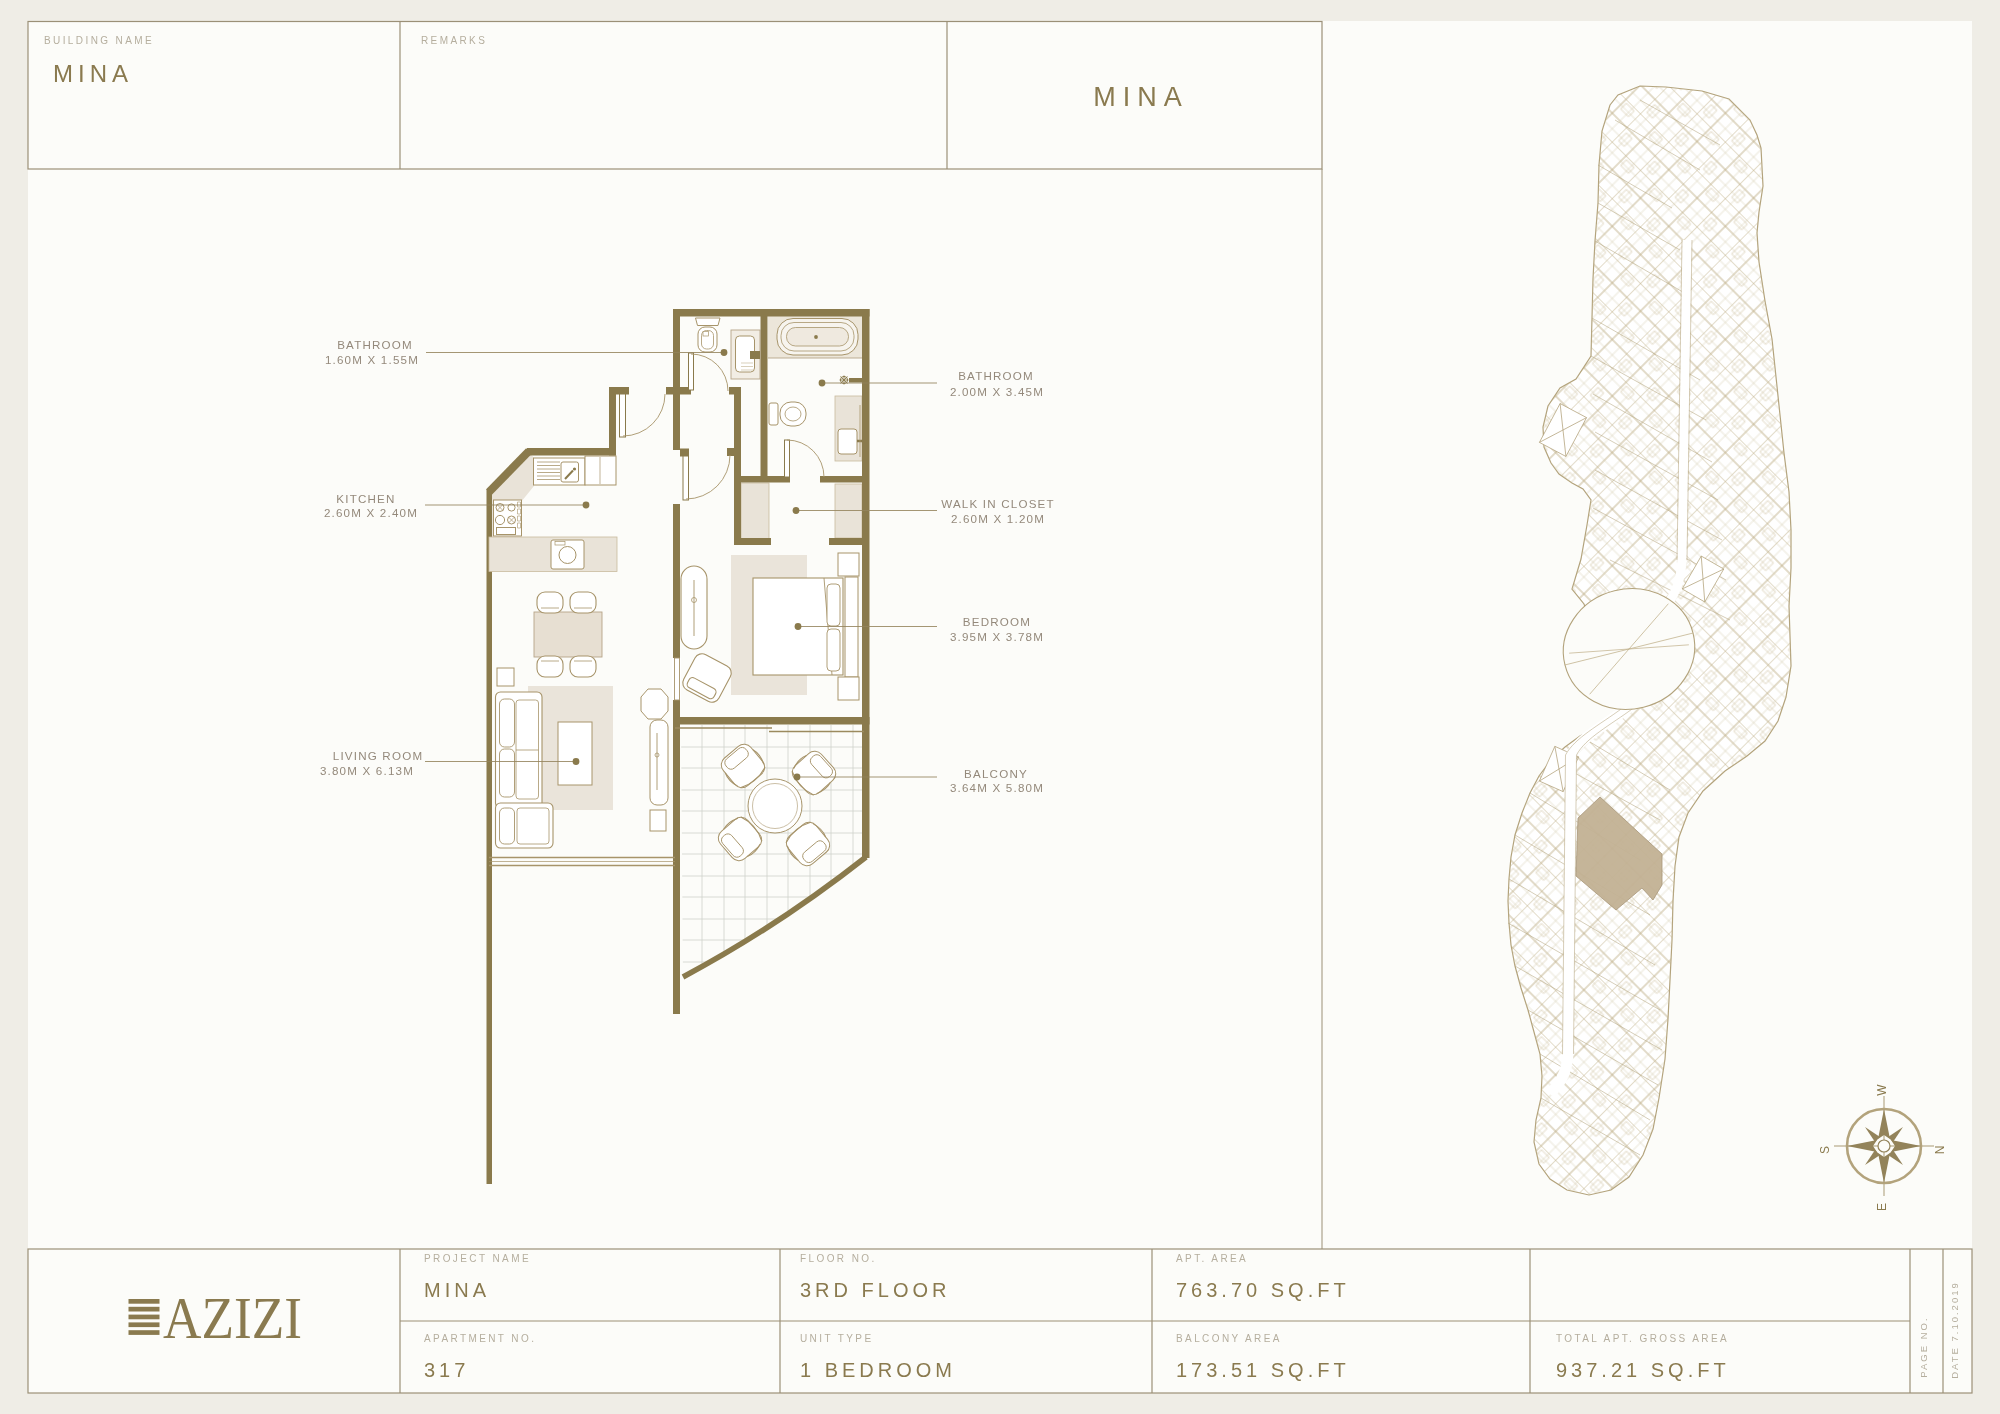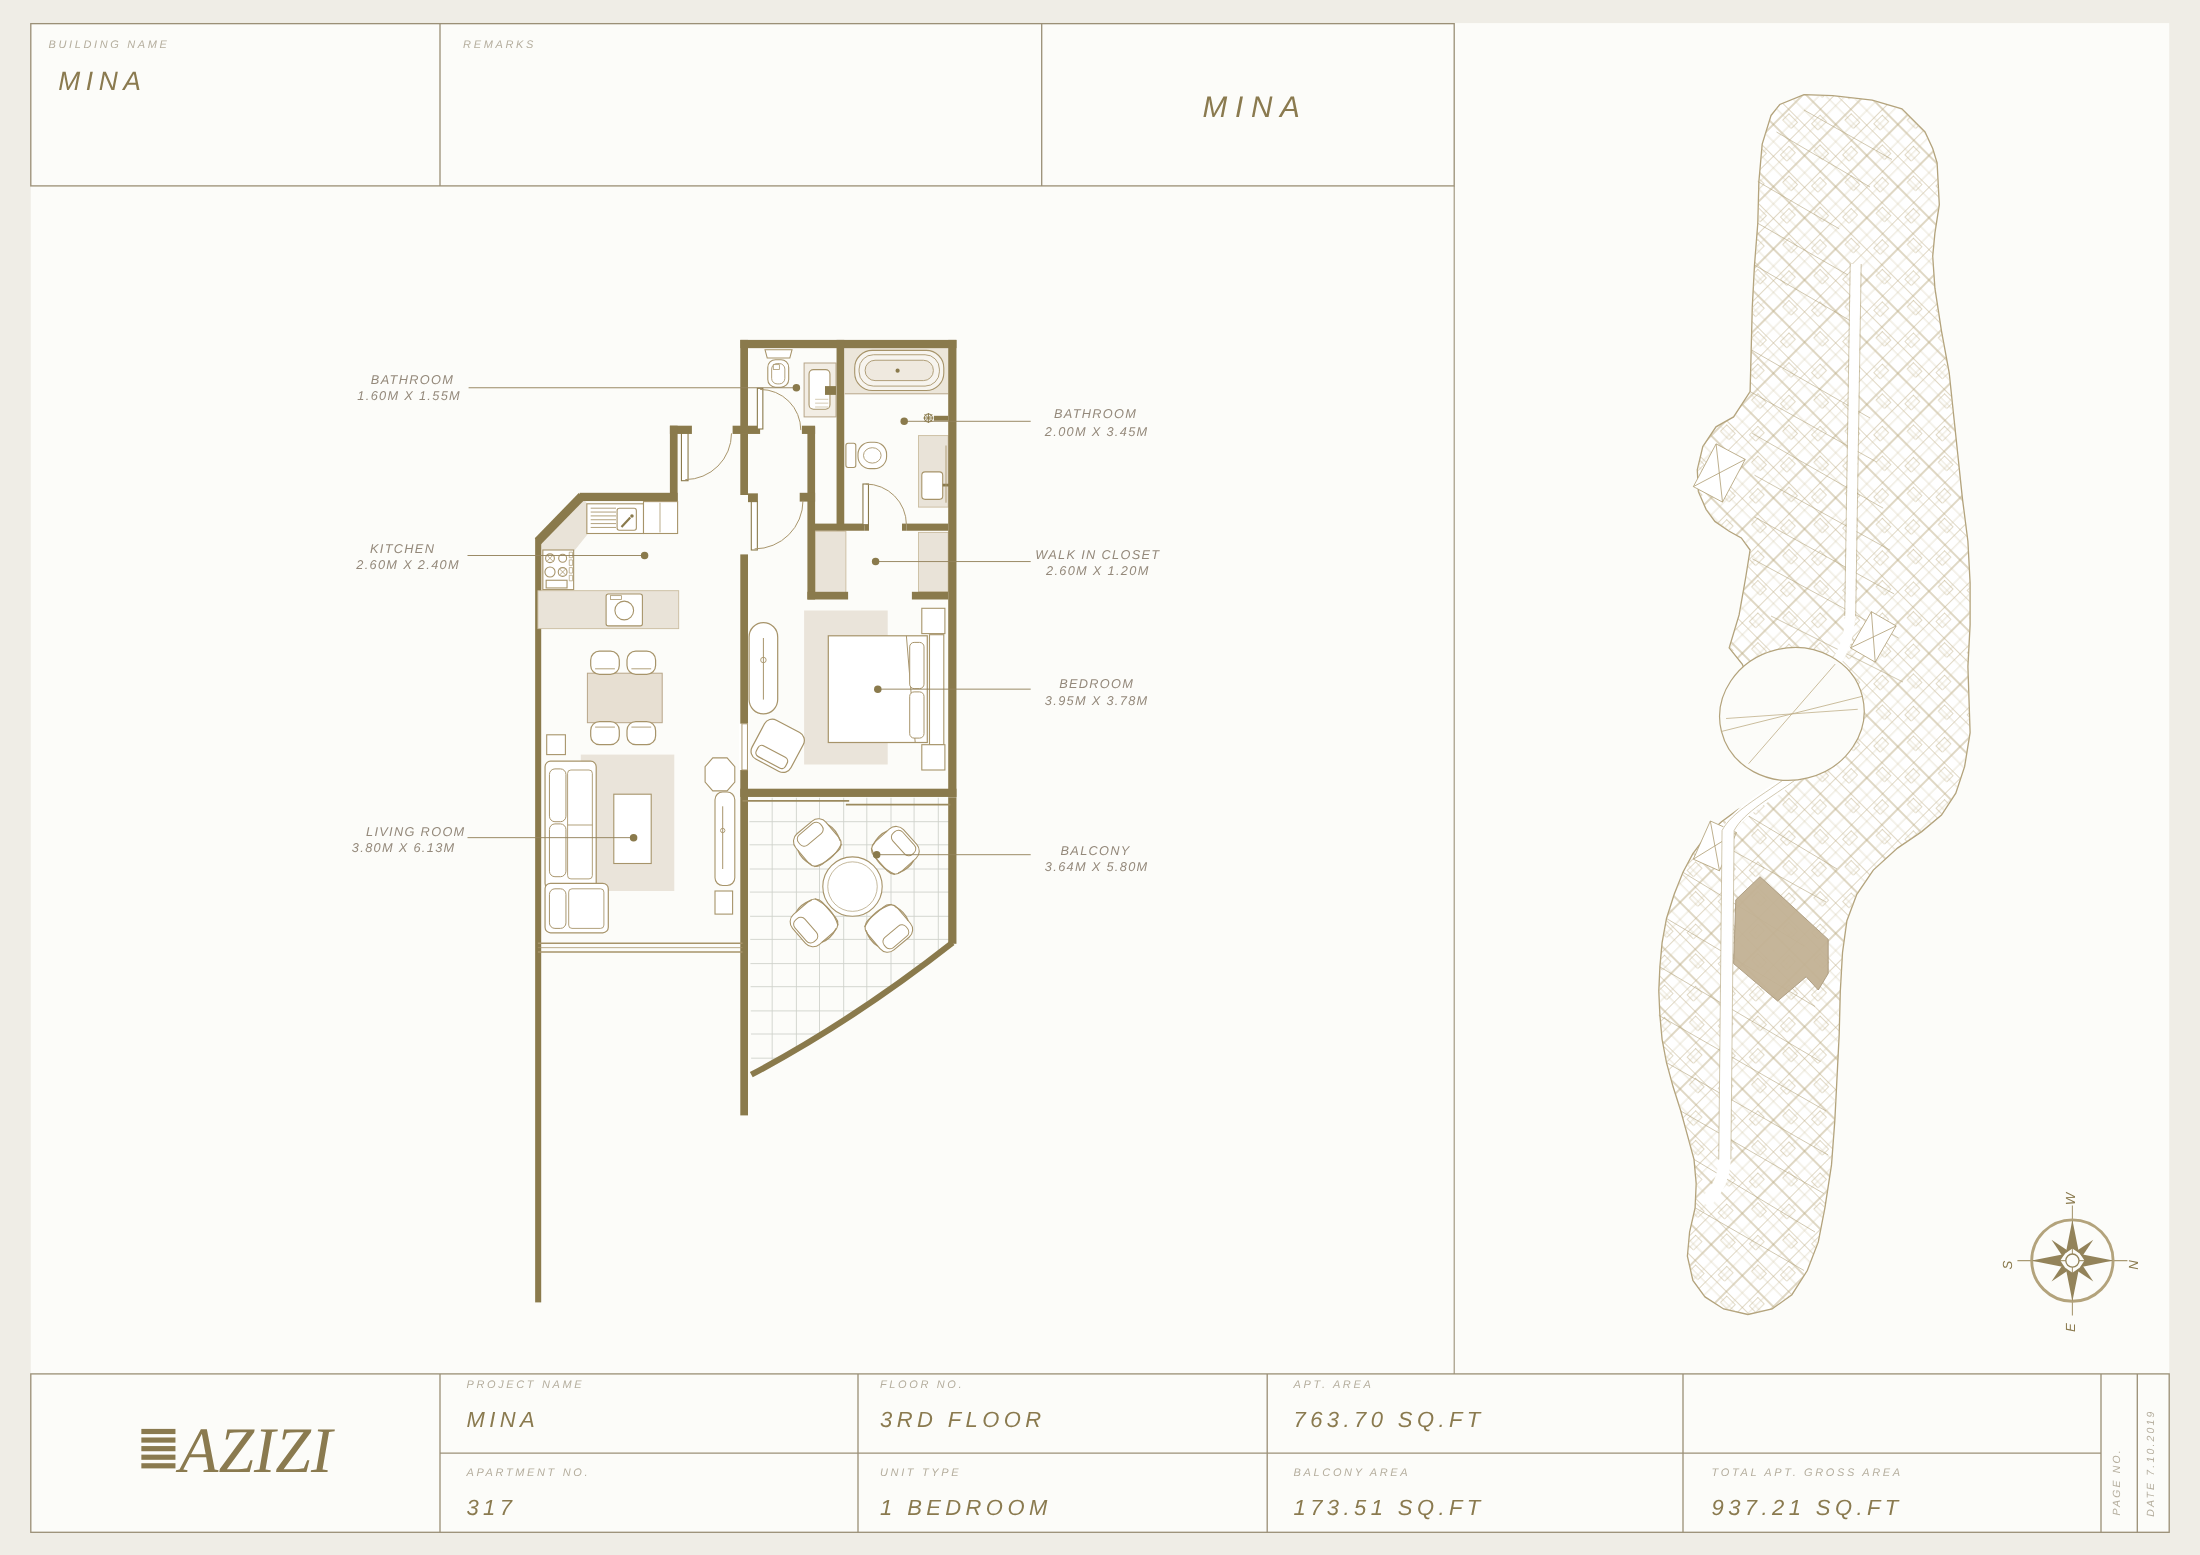--- a/index.html
+++ b/index.html
@@ -1,17 +1,17 @@
 <!DOCTYPE html>
 <html><head>
 <meta charset="utf-8">
 <style>
   html,body{margin:0;padding:0;}
   body{width:2000px;height:1414px;background:#efede6;font-family:"Liberation Sans",sans-serif;}
-  #page{position:relative;width:2000px;height:1414px;overflow:hidden;font-style:italic;}
+  #page{position:relative;width:2000px;height:1414px;overflow:hidden;}
   svg{position:absolute;left:0;top:0;}
   text{font-family:"Liberation Sans",sans-serif;}
 </style>
 </head>
 <body>
 <div id="page">
 <svg width="2000" height="1414" viewBox="0 0 2000 1414">
 <defs>
   <pattern id="units" width="40" height="40" patternUnits="userSpaceOnUse" patternTransform="rotate(45 0 0)">
     <path d="M0,0 H40 M0,20 H40 M0,0 V40 M20,0 V40" stroke="#bcab82" stroke-width="0.85" fill="none"></path>

